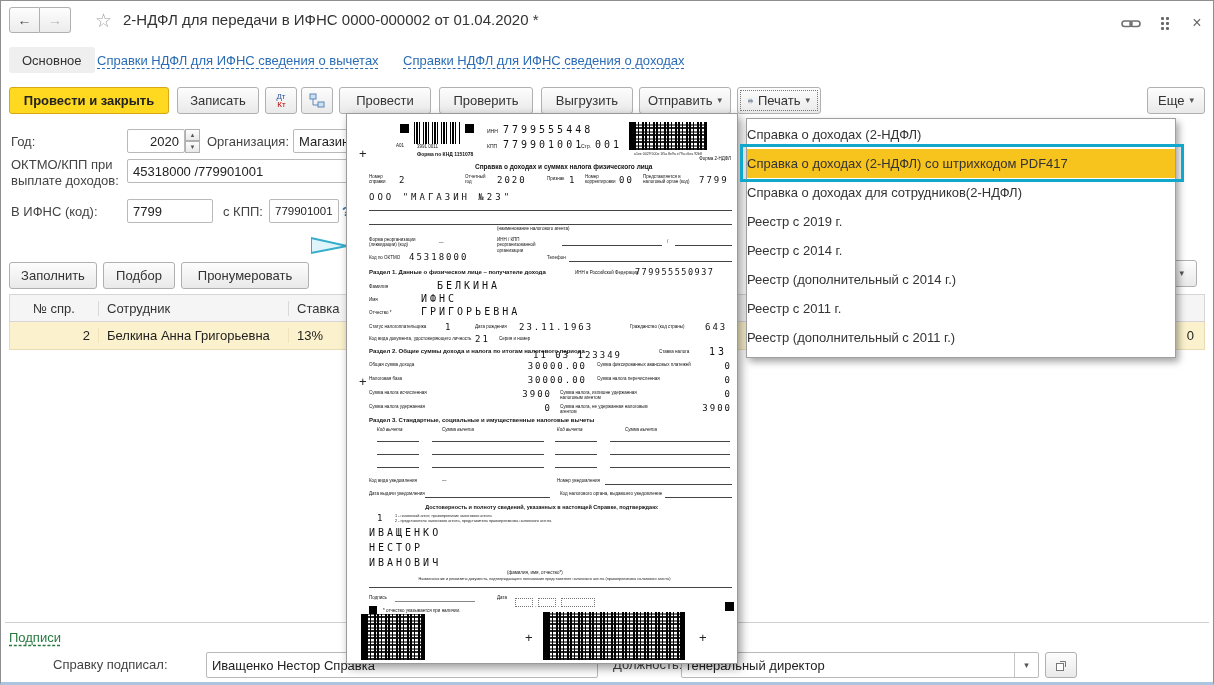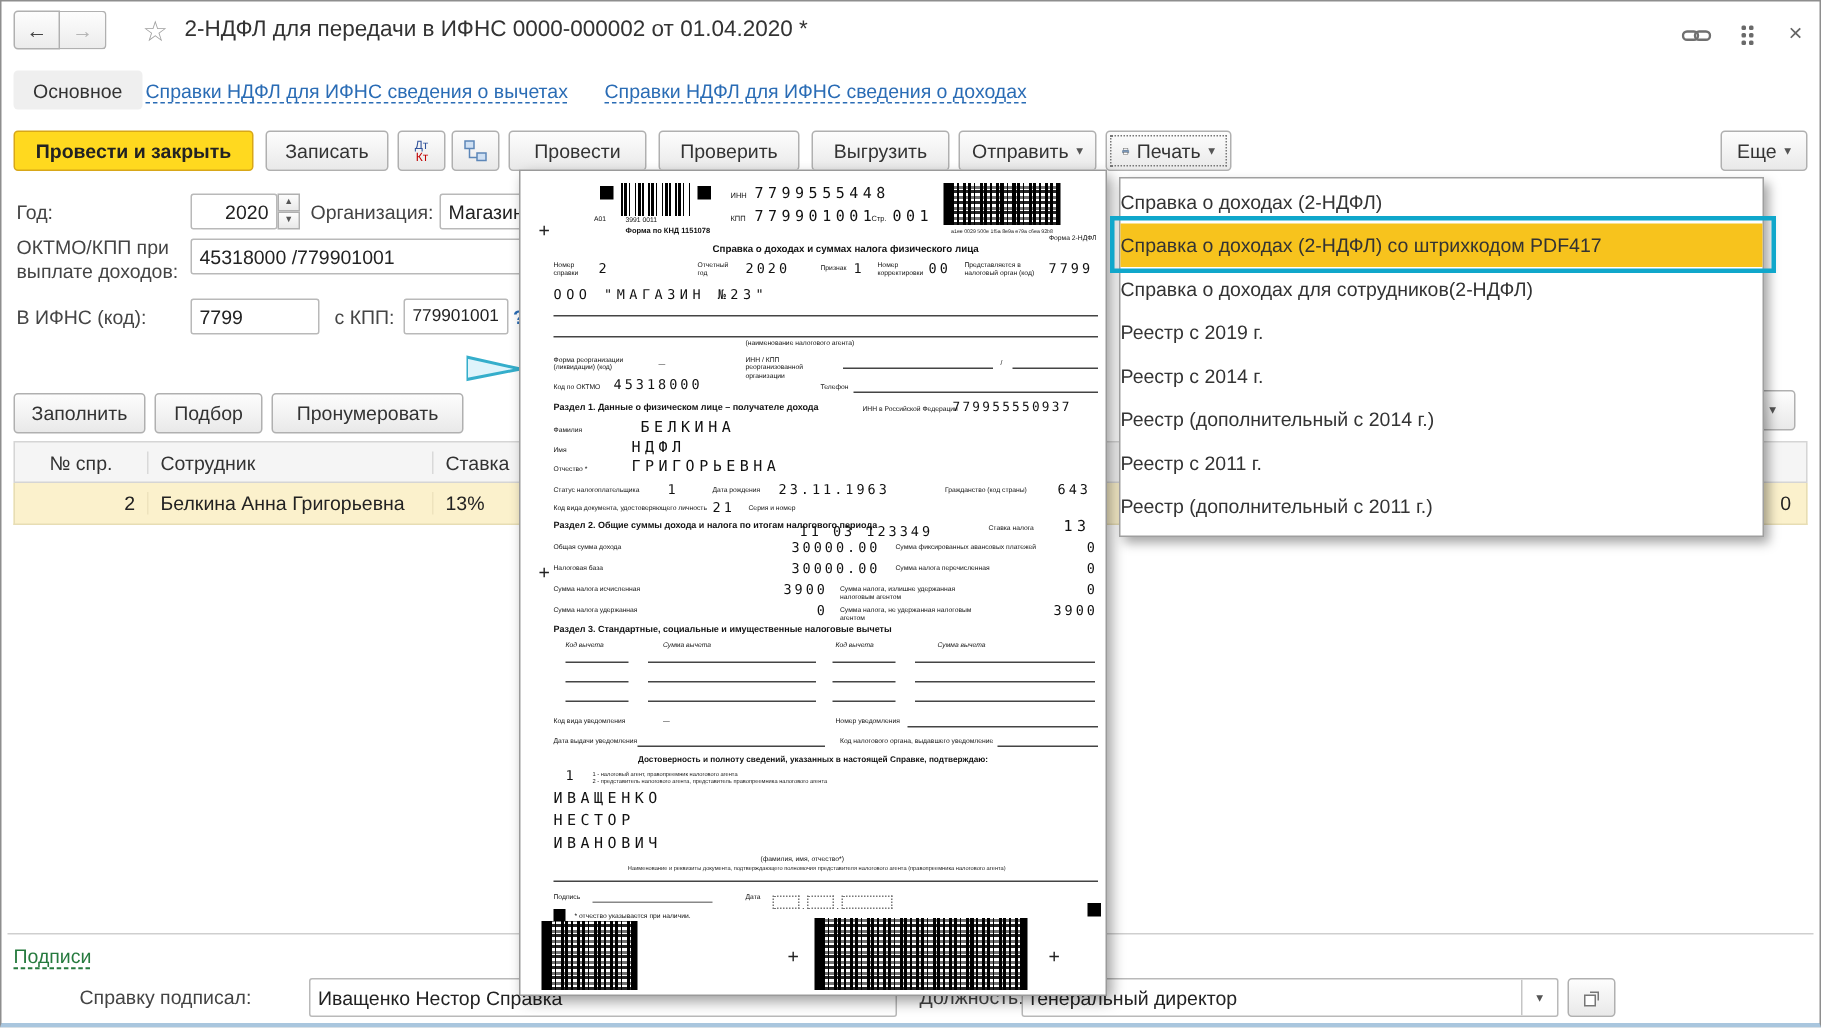--- a/index.html
+++ b/index.html
@@ -281,23 +281,23 @@
     <div class="abs t4" style="left:22px;top:141px;">Код по ОКТМО</div>
     <div class="abs v9" style="left:62px;top:138px;">45318000</div>
     <div class="abs t4" style="left:200px;top:141px;">Телефон</div>
     <div class="ln" style="left:222px;top:147px;width:163px;"></div>
 
     <div class="abs t6b" style="left:22px;top:155px;font-size:6px;">Раздел 1. Данные о физическом лице – получателе дохода</div>
     <div class="abs t4" style="left:228px;top:156px;">ИНН в Российской Федерации</div>
     <div class="abs v9" style="left:288px;top:153px;font-size:8.5px;letter-spacing:1.5px;">779955550937</div>
 
     <div class="abs t4" style="left:22px;top:170px;">Фамилия</div>
-    <div class="abs v10" style="left:80px;top:166px;">БЕЛКИНА</div>
+    <div class="abs v10" style="left:90px;top:166px;">БЕЛКИНА</div>
     <div class="abs t4" style="left:22px;top:183px;">Имя</div>
-    <div class="abs v10" style="left:74px;top:179px;">НДФЛ</div>
+    <div class="abs v10" style="left:74px;top:179px;">ИФНС</div>
     <div class="abs t4" style="left:22px;top:196px;">Отчество *</div>
     <div class="abs v10" style="left:74px;top:192px;">ГРИГОРЬЕВНА</div>
 
     <div class="abs t4" style="left:22px;top:210px;">Статус налогоплательщика</div>
     <div class="abs v9" style="left:98px;top:208px;">1</div>
     <div class="abs t4" style="left:128px;top:210px;">Дата рождения</div>
     <div class="abs v9" style="left:172px;top:208px;">23.11.1963</div>
     <div class="abs t4" style="left:283px;top:210px;">Гражданство (код страны)</div>
     <div class="abs v9" style="left:358px;top:208px;">643</div>
 

